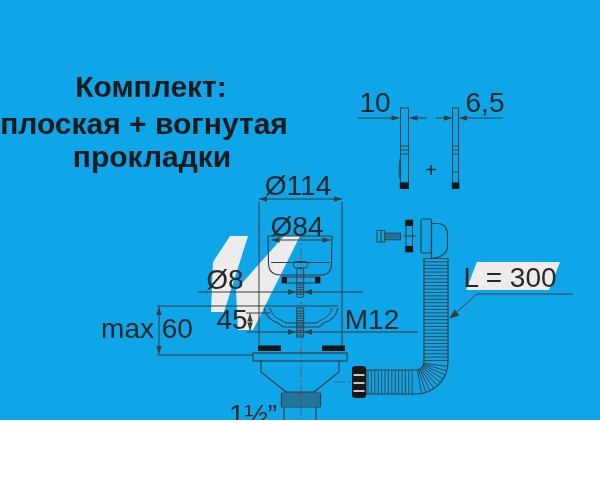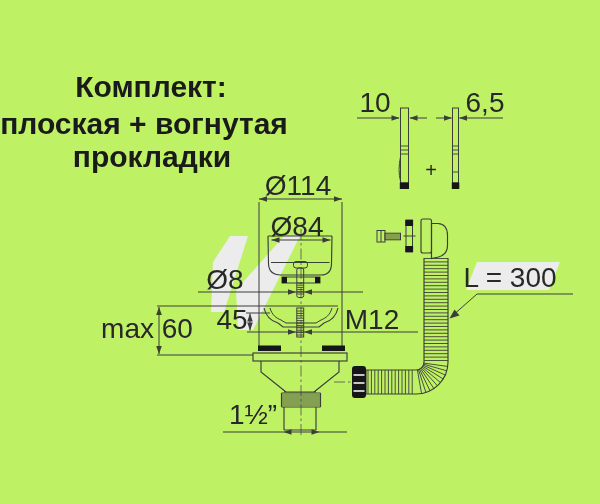--- a/index.html
+++ b/index.html
@@ -1,16 +1,16 @@
 <!DOCTYPE html>
 <html><head>
 <meta charset="utf-8">
 <style>
   html,body{margin:0;padding:0;background:#fff;}
-  .stage{position:relative;width:600px;height:504px;background:#bef264;overflow:hidden;}
+  .stage{position:relative;width:600px;height:420px;background:#0ea5e9;overflow:hidden;}
   svg{position:absolute;left:0;top:0;}
   text{font-family:"Liberation Sans","DejaVu Sans",sans-serif;fill:#232323;}
   .t-title{font-size:30px;font-weight:600;fill:#1a1a1a;}
   .t-dim{font-size:28px;fill:#282828;}
   .t-plus{font-size:20px;fill:#282828;}
   .ln{stroke:#3c3c3c;stroke-width:1.15;fill:none;}
   .ln2{stroke:#3c3c3c;stroke-width:1;fill:none;}
   .dim{stroke:#3c3c3c;stroke-width:1;fill:none;}
   .arr{fill:#3c3c3c;stroke:none;}
   .blk{fill:#161616;stroke:none;}

